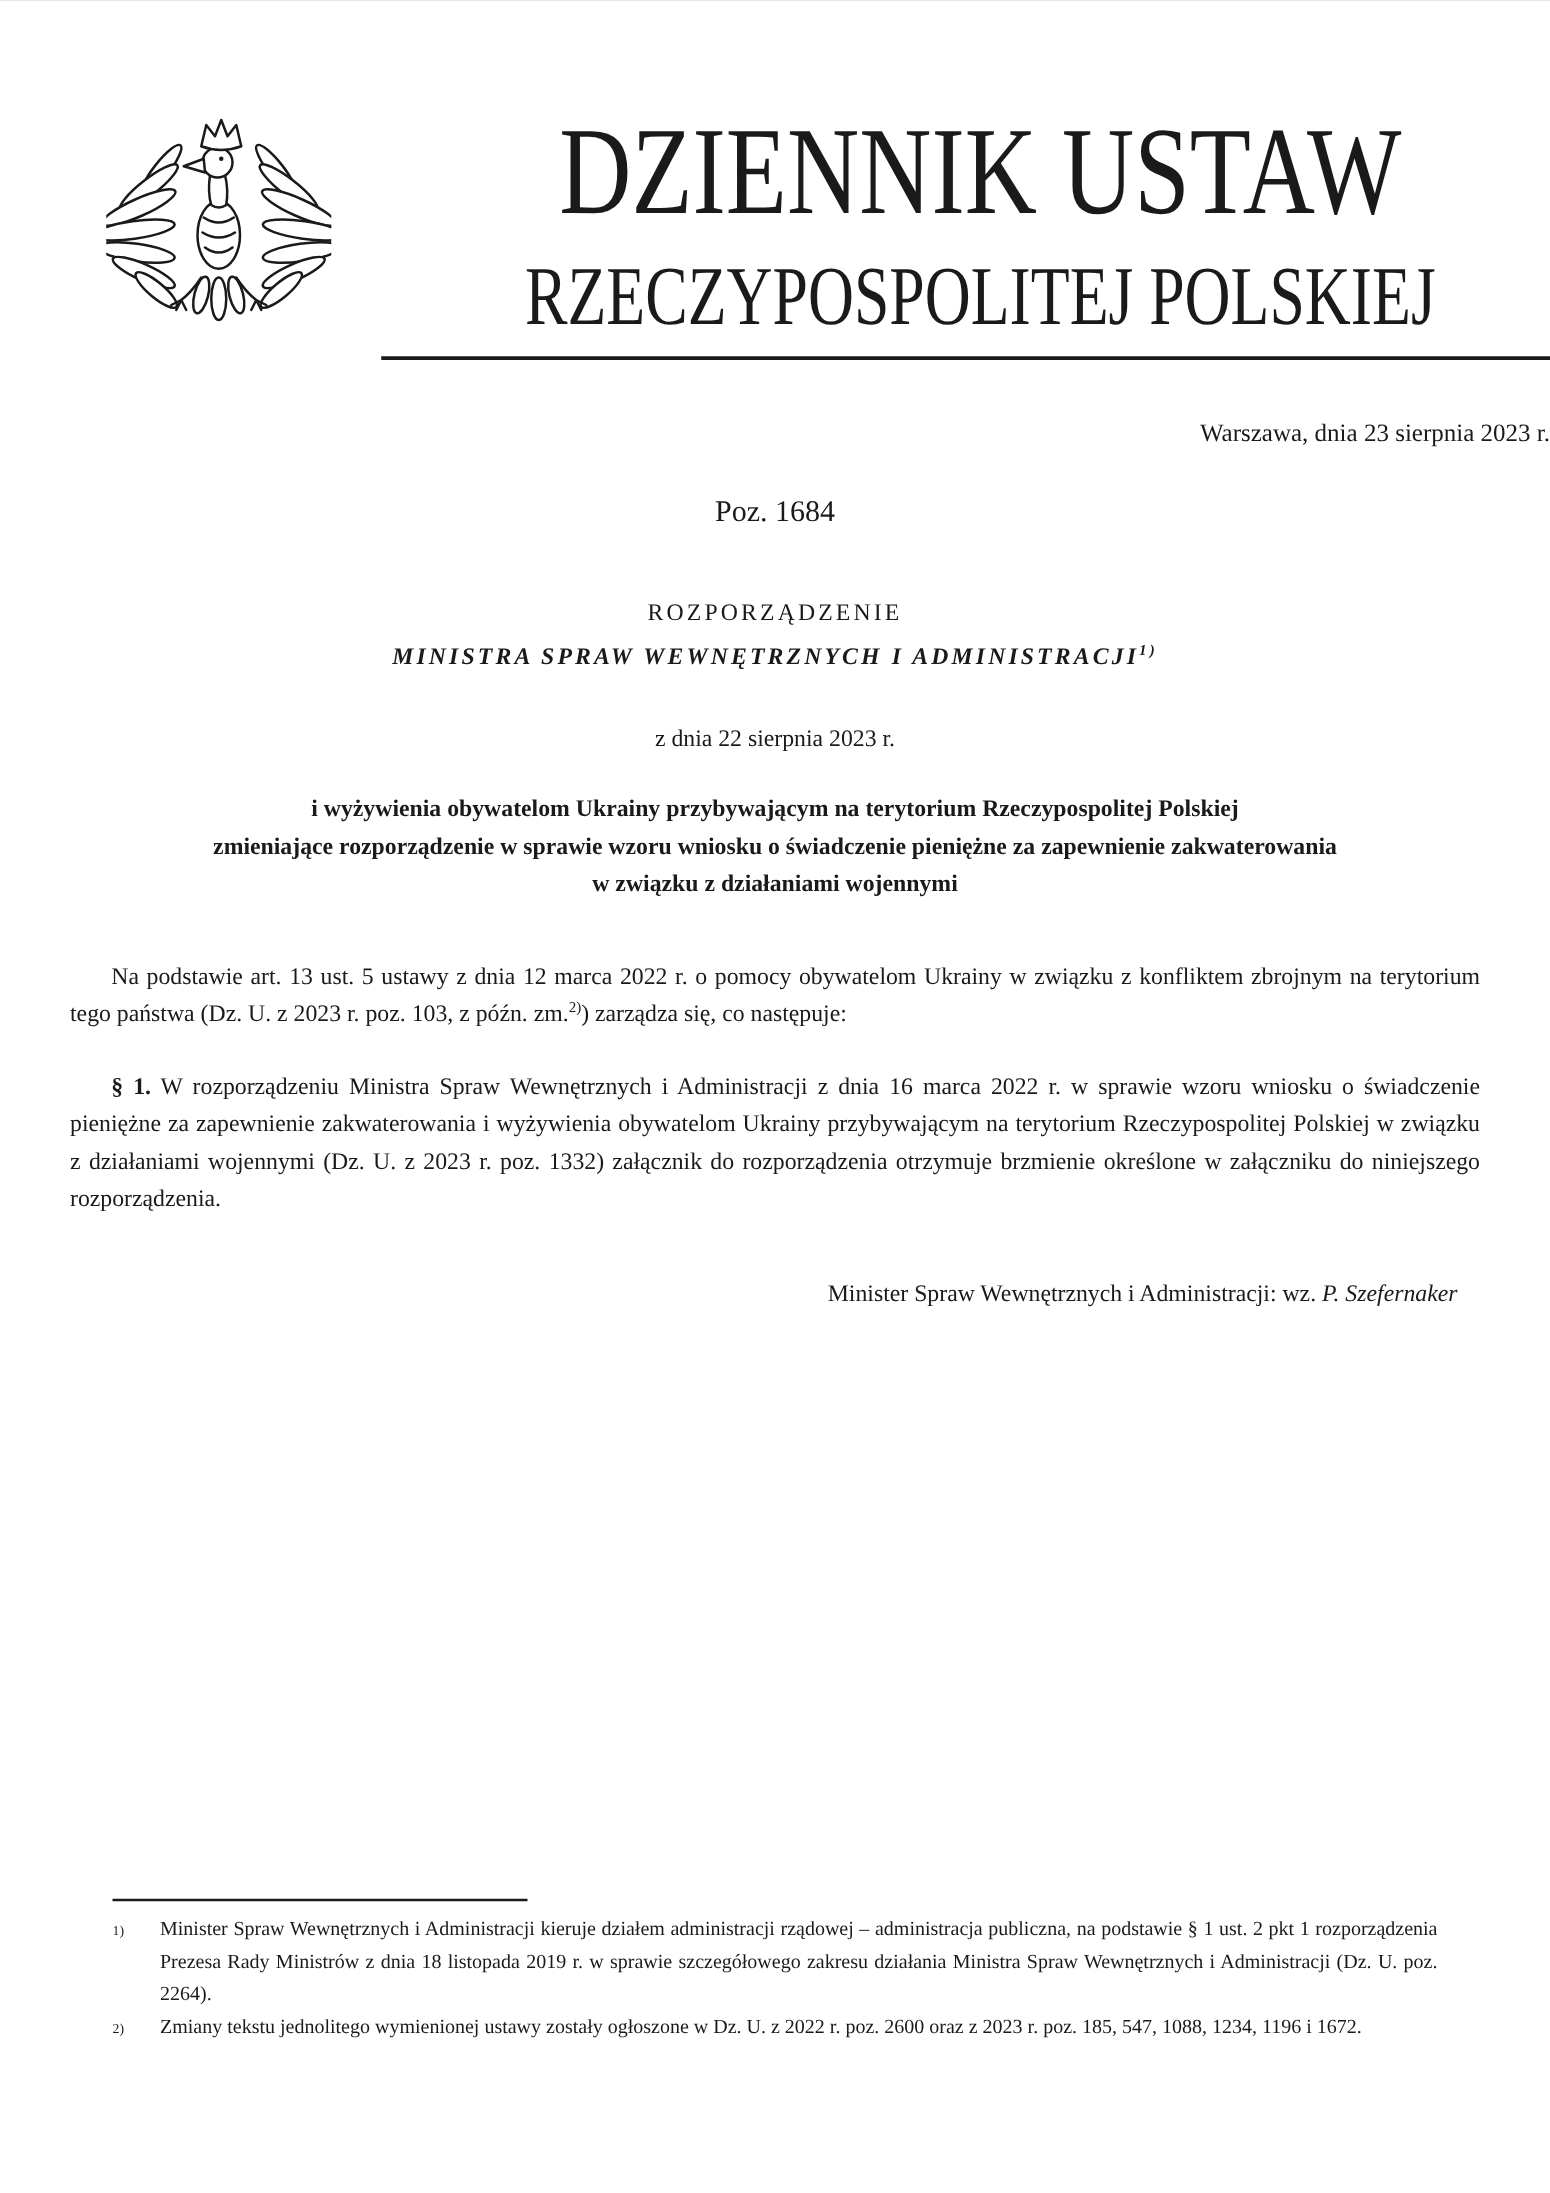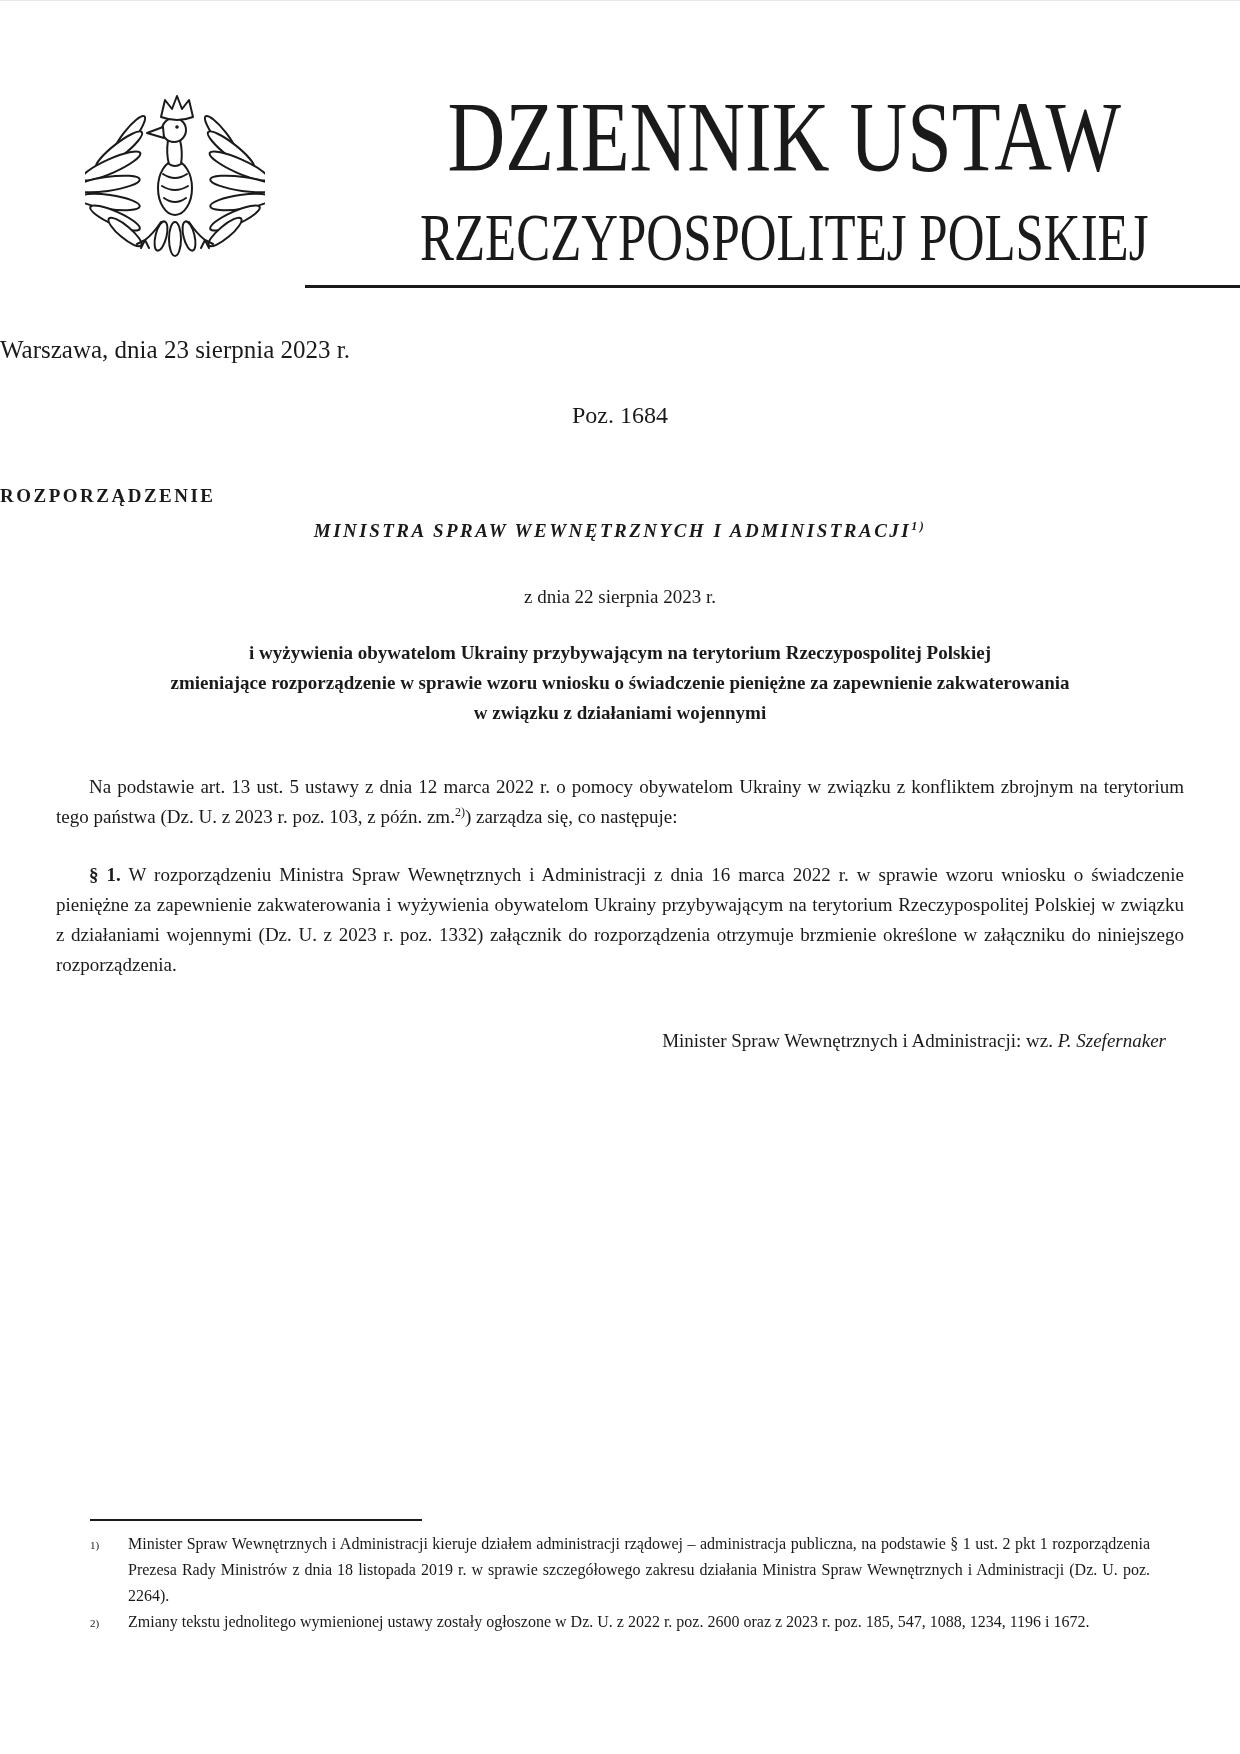--- a/index.html
+++ b/index.html
@@ -20,23 +20,23 @@
   .masthead-title {
     font-size:100px; line-height:1.02; white-space:nowrap;
     transform:scaleX(0.80); transform-origin:center;
   }
   .masthead-subtitle {
     font-size:67px; line-height:1; white-space:nowrap; margin-top:16px;
     transform:scaleX(0.76); transform-origin:center;
   }
 
   
-  .dateline { text-align:left; font-size:25px; margin-top:48px; }
+  .dateline { text-align:right; font-size:20px; margin-top:48px; }
   .poz      { text-align:center; font-size:24px; margin-top:38px; }
-  .act-type   { text-align:left; font-weight:bold; font-size:19px; letter-spacing:2.5px; margin-top:56px; }
+  .act-type   { text-align:center; font-weight:normal; font-size:19px; letter-spacing:2.5px; margin-top:56px; }
   .act-issuer { text-align:center; font-weight:bold; font-size:19px; letter-spacing:2.5px; margin-top:13px;font-style:italic; }
   .act-date   { text-align:center; font-size:19px; margin-top:44px; }
   .act-title  { text-align:center; font-weight:bold; font-size:19px; line-height:30px; margin-top:30px; }
 
   
   .content { padding:0 56px; }
   .para { font-size:19px; line-height:30px; text-align:justify; text-indent:33px; }
   .preamble { margin-top:44px; }
   .par-block { margin-top:28px; }
   .lead { font-weight:bold; }

